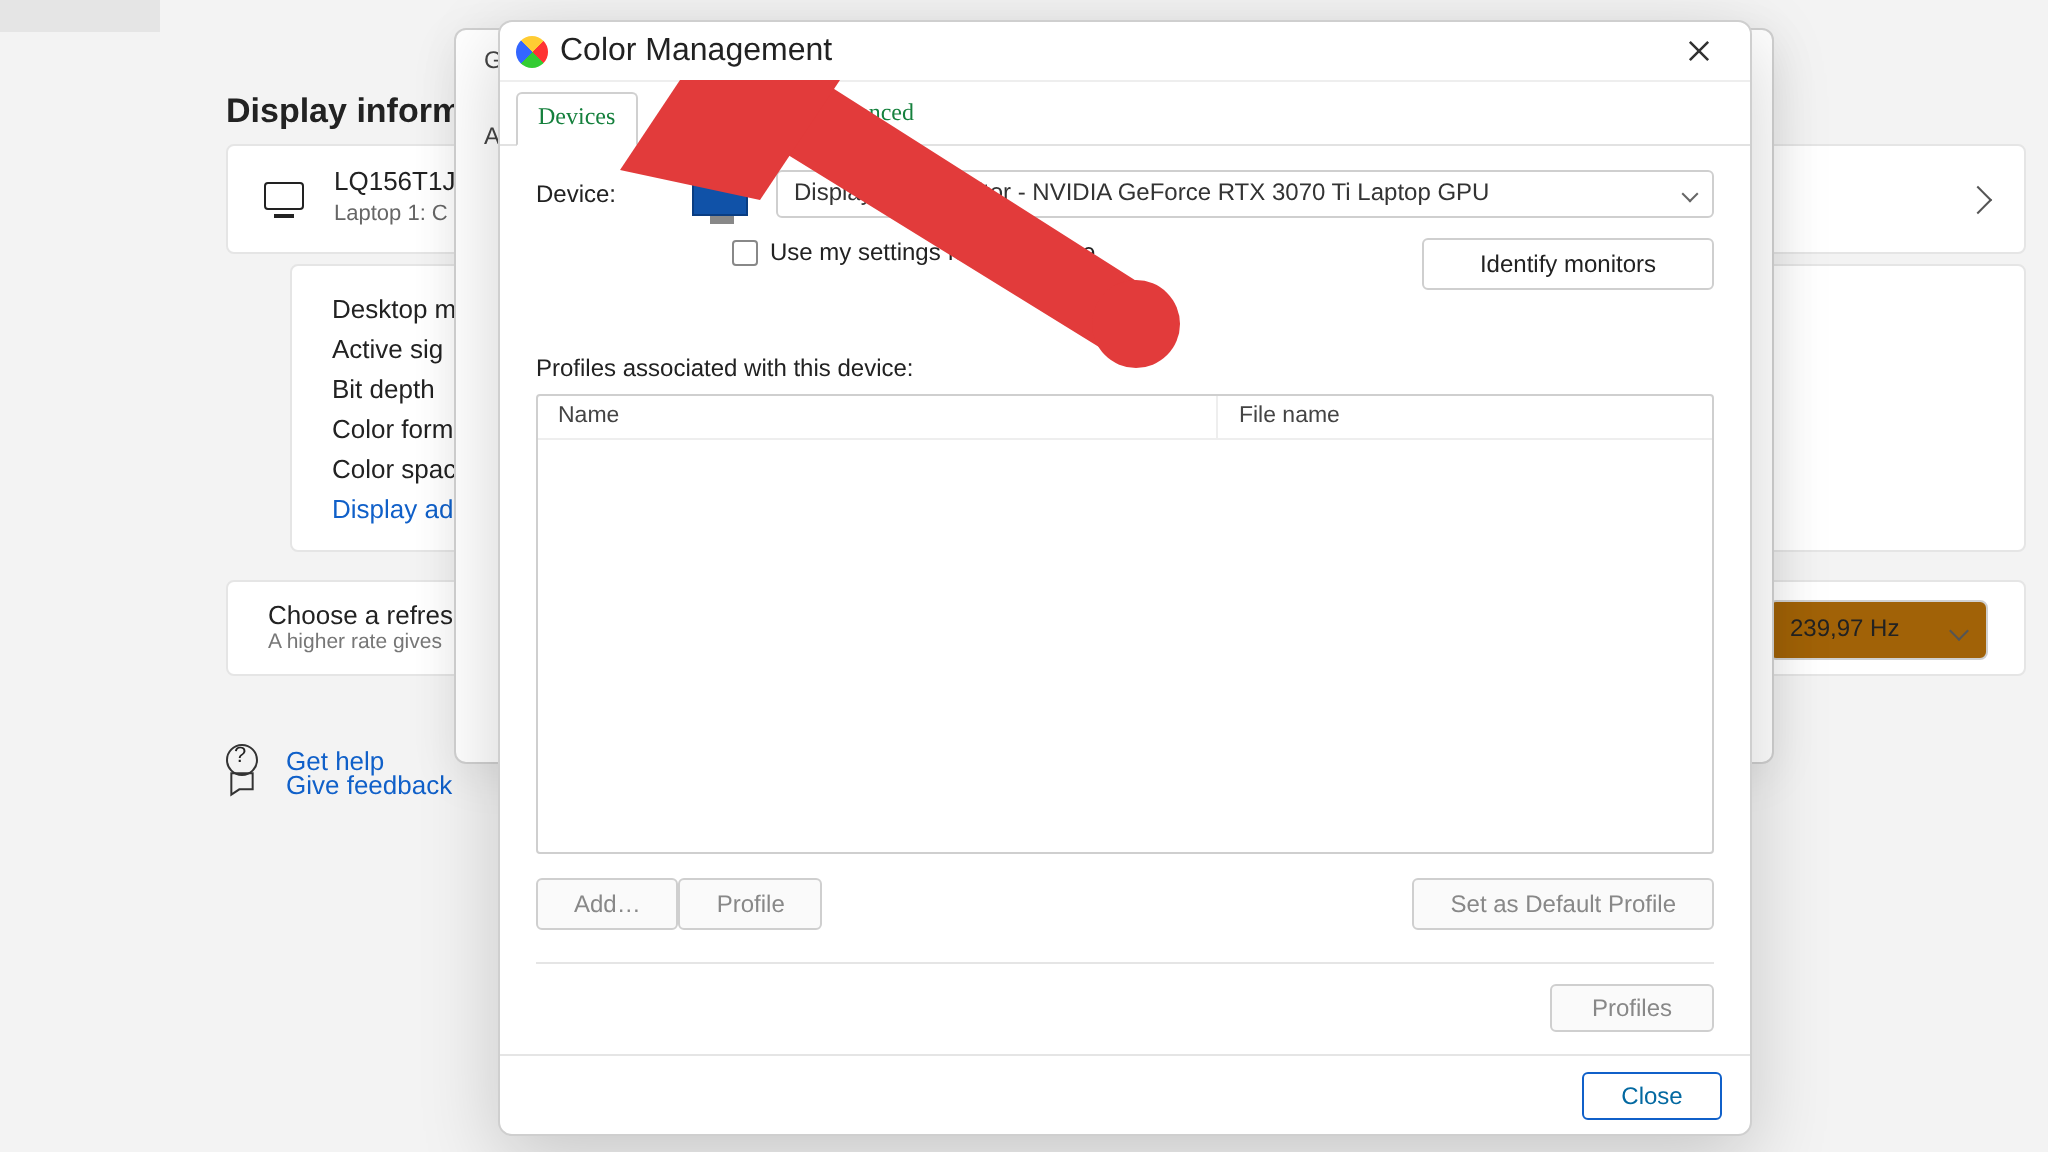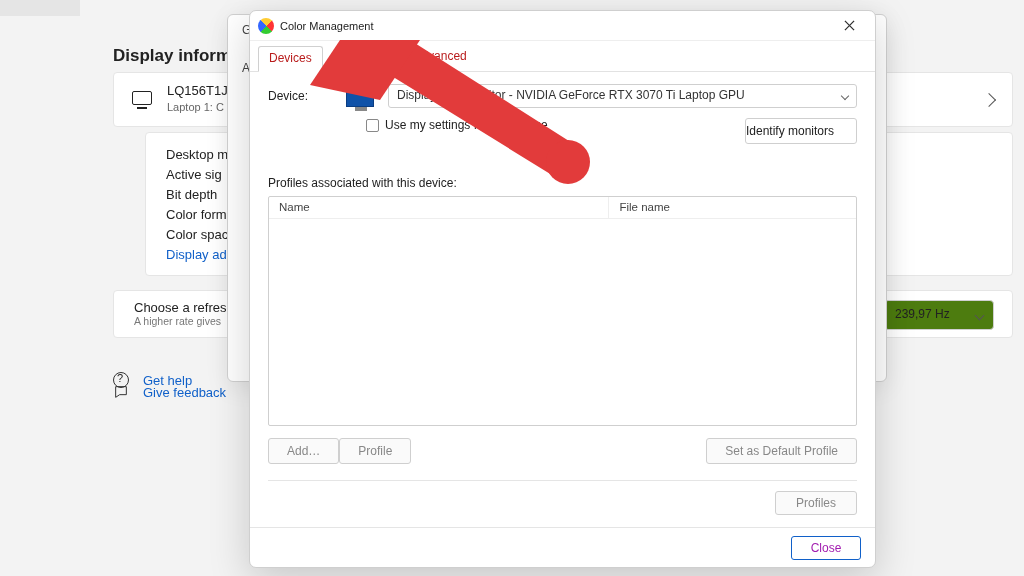--- a/index.html
+++ b/index.html
@@ -45,21 +45,21 @@
 
   .info-card { left:145px; top:132px; width:868px; height:144px; padding:12px 20px; }
   .info-line { font-size:13px; line-height:20px; }
   .info-link { color:#1060c9; }
 
   .refresh-card { left:113px; top:290px; width:900px; height:48px; padding:9px 20px; }
   .refresh-title{ font-size:13px;}
   .refresh-sub  { font-size:10.5px; color:#777;}
   .refresh-dd {
     position:absolute; right:18px; top:9px; width:110px; height:30px;
-    border:1px solid #d0d0d0; border-radius:4px; background:#4d7c0f;
+    border:1px solid #d0d0d0; border-radius:4px; background:#a16207;
     padding:6px 10px; font-size:12px;
   }
   .refresh-dd .dd-chev{
     position:absolute; right:10px; top:11px; width:7px; height:7px;
     border-right:1.2px solid #555; border-bottom:1.2px solid #555;
     transform:rotate(45deg);
   }
 
   .help-row { position:absolute; left:113px; display:flex; align-items:center; gap:14px; }
   .help1{ top:372px;} .help2{ top:384px;justify-content:flex-end;}
@@ -91,33 +91,33 @@
     height:30px; display:flex; align-items:center; padding:0 8px;
     border-bottom:1px solid #eee;
   }
   .title-ico{
     width:16px; height:16px; margin-right:6px;
     background:
       conic-gradient(from 45deg,
         #f33 0 90deg,#3c3 90deg 180deg,#36f 180deg 270deg,#fc3 270deg 360deg);
     border-radius:50%;
   }
-  .title-txt{ font-size:11px;}
+  .title-txt{ font-size:16px;}
   .title-x{
     margin-left:auto; width:36px; height:100%;
     display:flex; align-items:center; justify-content:center;
     cursor:pointer;
   }
   .title-x svg{ width:11px; height:11px; stroke:#333; stroke-width:1.4;}
 
   .dlg-tabs{
     display:flex; gap:2px; padding:4px 8px 0 8px;
     border-bottom:1px solid #e2e2e2; font-size:12px;
   }
-  .dlg-tab{ padding:4px 10px 6px 10px; cursor:pointer; color:#b91c1c;}
+  .dlg-tab{ padding:4px 10px 6px 10px; cursor:pointer; color:#15803d;font-family:Liberation Serif, serif;}
   .dlg-tab.active{
     border:1px solid #d0d0d0; border-bottom:1px solid #fff;
     border-radius:3px 3px 0 0; background:#fff;
     position:relative; top:1px;
   }
 
   .dlg-body{ flex:1; padding:12px 18px 6px 18px; position:relative;}
 
   .dev-row{ display:flex; align-items:center; gap:14px;}
   .dev-lbl{ width:64px; font-size:12px;}
@@ -137,22 +137,22 @@
   .dev-select .dd-chev{
     position:absolute; right:8px; top:8px; width:6px; height:6px;
     border-right:1.2px solid #666; border-bottom:1.2px solid #666;
     transform:rotate(45deg);
   }
 
   .use-row{ margin:10px 0 0 98px; display:flex; align-items:center; gap:6px; font-size:12px;}
   .chk{ width:13px; height:13px; border:1px solid #888; border-radius:2px;}
   .identify-btn{
     position:absolute; right:18px; top:46px;
-    width:112px; height:26px; border:1px solid #cfcfcf; border-radius:3px;
-    background:#fff; font-size:12px; text-align:left; line-height:24px;
+    width:146px; height:26px; border:1px solid #cfcfcf; border-radius:3px;
+    background:#fff; font-size:12px; text-align:center; line-height:24px;
     cursor:pointer;
   }
 
   .assoc-lbl{ margin-top:44px; font-size:12px;}
   .listview{
     margin-top:6px; height:230px; border:1px solid #cfcfcf; border-radius:2px;
     position:relative; background:#fff;
   }
   .lv-head{
     height:22px; border-bottom:1px solid #eee; display:flex; font-size:11.5px;
@@ -178,21 +178,21 @@
     height:24px; padding:0 20px; border:1px solid #cfcfcf; border-radius:3px;
     background:#fafafa; font-size:12px; color:#888; line-height:22px;
   }
 
   .dlg-footer{
     border-top:1px solid #e5e5e5; height:40px;
     display:flex; align-items:center; justify-content:flex-end; padding:0 14px;
   }
   .close-btn{
     width:70px; height:24px; border:1px solid #1060c9; border-radius:3px;
-    background:#fff; color:#a21caf; font-size:12px; text-align:center; line-height:22px;
+    background:#fff; color:#0369a1; font-size:12px; text-align:center; line-height:22px;
     cursor:pointer;
   }
 
   
   .arrow{
     position:absolute; pointer-events:none;
   }
 </style>
 </head>
 <body>

